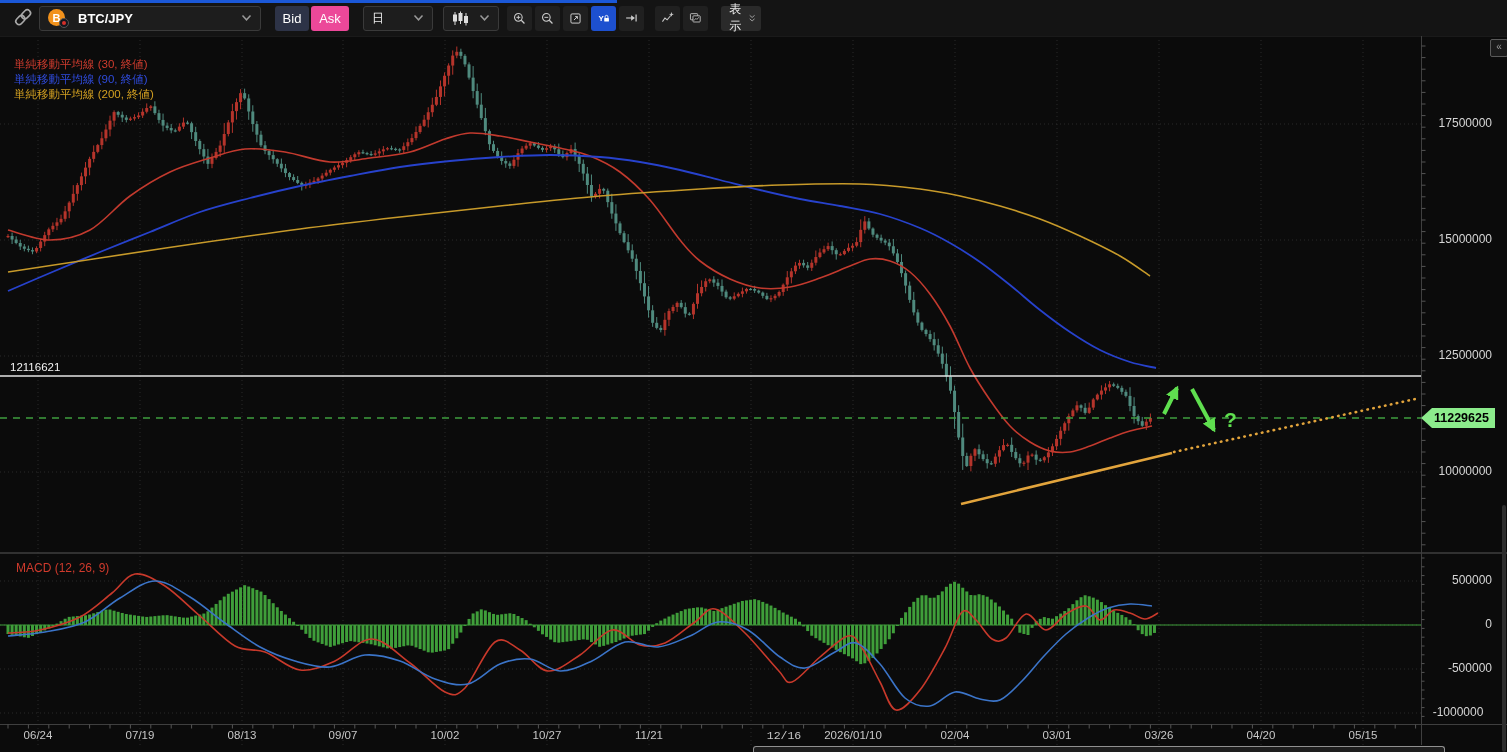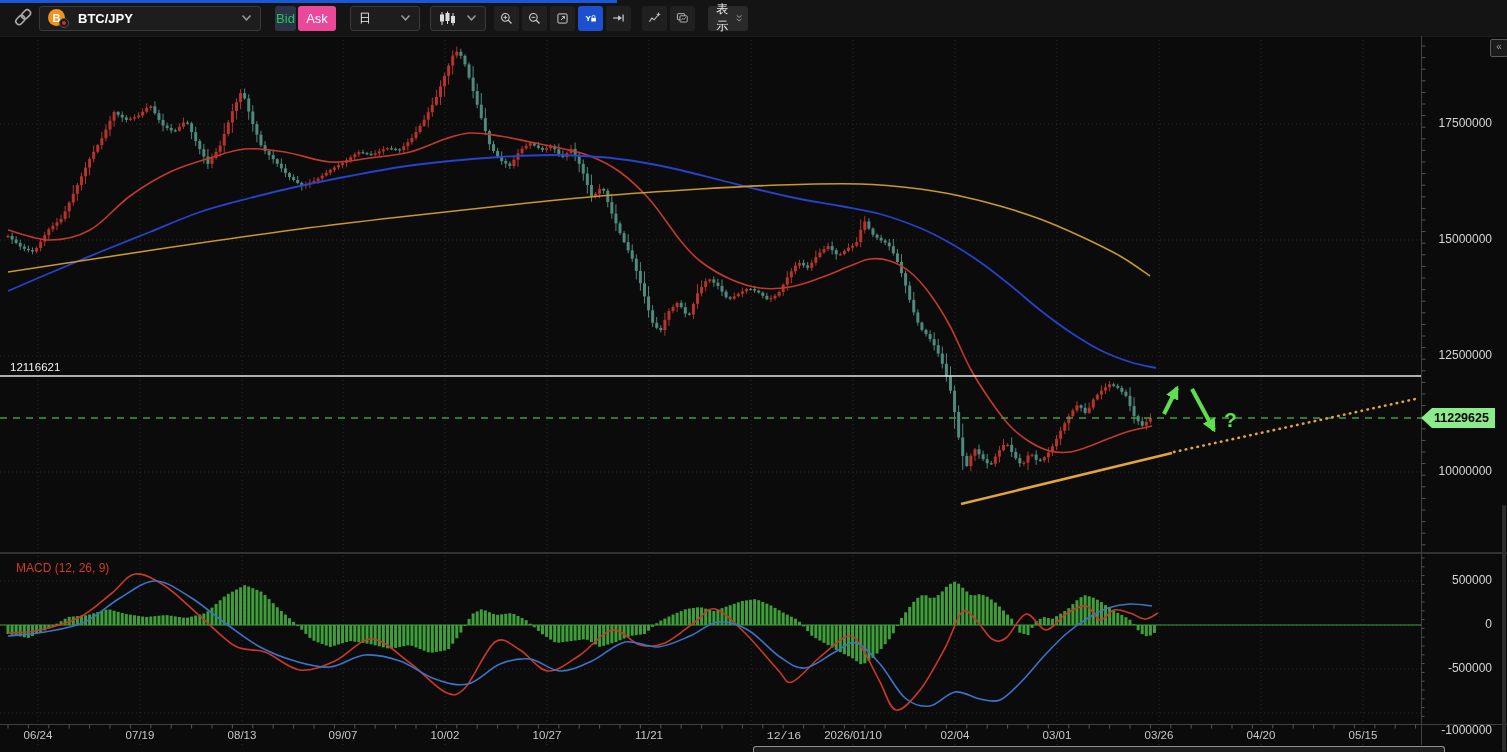--- a/index.html
+++ b/index.html
@@ -15,21 +15,21 @@
   .sel{background:#1d1d1d;border:1px solid #3a3a3a;border-radius:3px;height:25px;display:flex;
        align-items:center;padding:0 8px;box-sizing:border-box;cursor:pointer;}
   .symbol-sel{width:222px;margin-right:14px;}
   .coin{position:relative;width:18px;height:18px;margin-right:12px;flex:0 0 auto;}
   .coin .btc{position:absolute;left:0;top:0;width:17px;height:17px;border-radius:50%;background:#f2921c;
              color:#fff;font-weight:bold;font-size:11px;display:flex;align-items:center;justify-content:center;}
   .coin .jpy{position:absolute;left:11px;top:9px;width:10px;height:10px;border-radius:50%;background:#16161d;
              border:1px solid #555;box-sizing:border-box;}
   .coin .jpy::after{content:"";position:absolute;left:2px;top:2px;width:4px;height:4px;border-radius:50%;background:#d6302a;}
   .symbol-lbl{font-weight:bold;font-size:13px;color:#fff;flex:1;}
-  .bid{width:21px;margin-right:2px;background:#2d3347;border:none;font-size:13px;color:#22c55e;}
+  .bid{width:34px;margin-right:2px;background:#2d3347;border:none;font-size:13px;color:#ffffff;}
   .ask{width:38px;margin-right:14px;background:#ec4899;border:none;font-size:13px;color:#fff;}
   .tf-sel{width:70px;margin-right:10px;justify-content:space-between;}
   .ct-sel{width:56px;margin-right:8px;justify-content:space-between;}
   .icobtn{width:25px;margin-right:3px;border:none;}
   .icobtn.active{background:#1d50cf;}
   .grp-gap{margin-left:8px;}
   .disp-btn{width:40px;margin-left:10px;background:#2a2a2a;border:none;font-size:12px;gap:5px;}
   .tb-txt{font-size:12px;color:#eee;}
   
   .chart{position:absolute;left:0;top:0;width:1507px;height:752px;}
@@ -1081,31 +1081,36 @@
           <line x1="1272.8000000000004" y1="724.5" x2="1272.8000000000004" y2="728.5" stroke="#555" stroke-width="1"></line>
           <line x1="1293.2000000000005" y1="724.5" x2="1293.2000000000005" y2="728.5" stroke="#555" stroke-width="1"></line>
           <line x1="1313.6000000000006" y1="724.5" x2="1313.6000000000006" y2="728.5" stroke="#555" stroke-width="1"></line>
           <line x1="1334.0000000000007" y1="724.5" x2="1334.0000000000007" y2="728.5" stroke="#555" stroke-width="1"></line>
           <line x1="1354.4000000000008" y1="724.5" x2="1354.4000000000008" y2="728.5" stroke="#555" stroke-width="1"></line>
           <line x1="1374.8000000000009" y1="724.5" x2="1374.8000000000009" y2="728.5" stroke="#555" stroke-width="1"></line>
           <line x1="1395.200000000001" y1="724.5" x2="1395.200000000001" y2="728.5" stroke="#555" stroke-width="1"></line>
           <line x1="1415.600000000001" y1="724.5" x2="1415.600000000001" y2="728.5" stroke="#555" stroke-width="1"></line>
         </g>
       </svg>
+    <div class="legend" id="legend">
+        <div style="color: rgb(207, 60, 46);">単純移動平均線 (30, 終値)</div>
+        <div style="color: rgb(47, 75, 220);">単純移動平均線 (90, 終値)</div>
+        <div style="color: rgb(211, 160, 33);">単純移動平均線 (200, 終値)</div>
+      </div>
     <div class="macd-lbl">MACD (12, 26, 9)</div>
     <div class="res-lbl">12116621</div>
     <div id="axis-labels">
         <div class="ax-lbl" style="left: 1424px; width: 68px; text-align: right; top: 116px;">17500000</div>
         <div class="ax-lbl" style="left: 1424px; width: 68px; text-align: right; top: 232px;">15000000</div>
         <div class="ax-lbl" style="left: 1424px; width: 68px; text-align: right; top: 348px;">12500000</div>
         <div class="ax-lbl" style="left: 1424px; width: 68px; text-align: right; top: 464px;">10000000</div>
         <div class="ax-lbl" style="left: 1424px; width: 68px; text-align: right; top: 573px;">500000</div>
         <div class="ax-lbl" style="left: 1424px; width: 68px; text-align: right; top: 617px;">0</div>
         <div class="ax-lbl" style="left: 1424px; width: 68px; text-align: right; top: 661px;">-500000</div>
-        <div class="ax-lbl" style="left: 1424px; width: 68px; text-align: right; top: 705px; margin-top: 18px;">-1000000</div>
+        <div class="ax-lbl" style="left: 1424px; width: 68px; text-align: center; top: 705px;">-1000000</div>
         <div class="date-lbl" style="left: -7px;">06/24</div>
         <div class="date-lbl" style="left: 95px;">07/19</div>
         <div class="date-lbl" style="left: 197px;">08/13</div>
         <div class="date-lbl" style="left: 298px;">09/07</div>
         <div class="date-lbl" style="left: 400px;">10/02</div>
         <div class="date-lbl" style="left: 502px;">10/27</div>
         <div class="date-lbl" style="left: 604px;">11/21</div>
         <div class="date-lbl" style="left: 739px; font-family: Liberation Mono, monospace;">12/16</div>
         <div class="date-lbl" style="left: 808px;">2026/01/10</div>
         <div class="date-lbl" style="left: 910px;">02/04</div>

